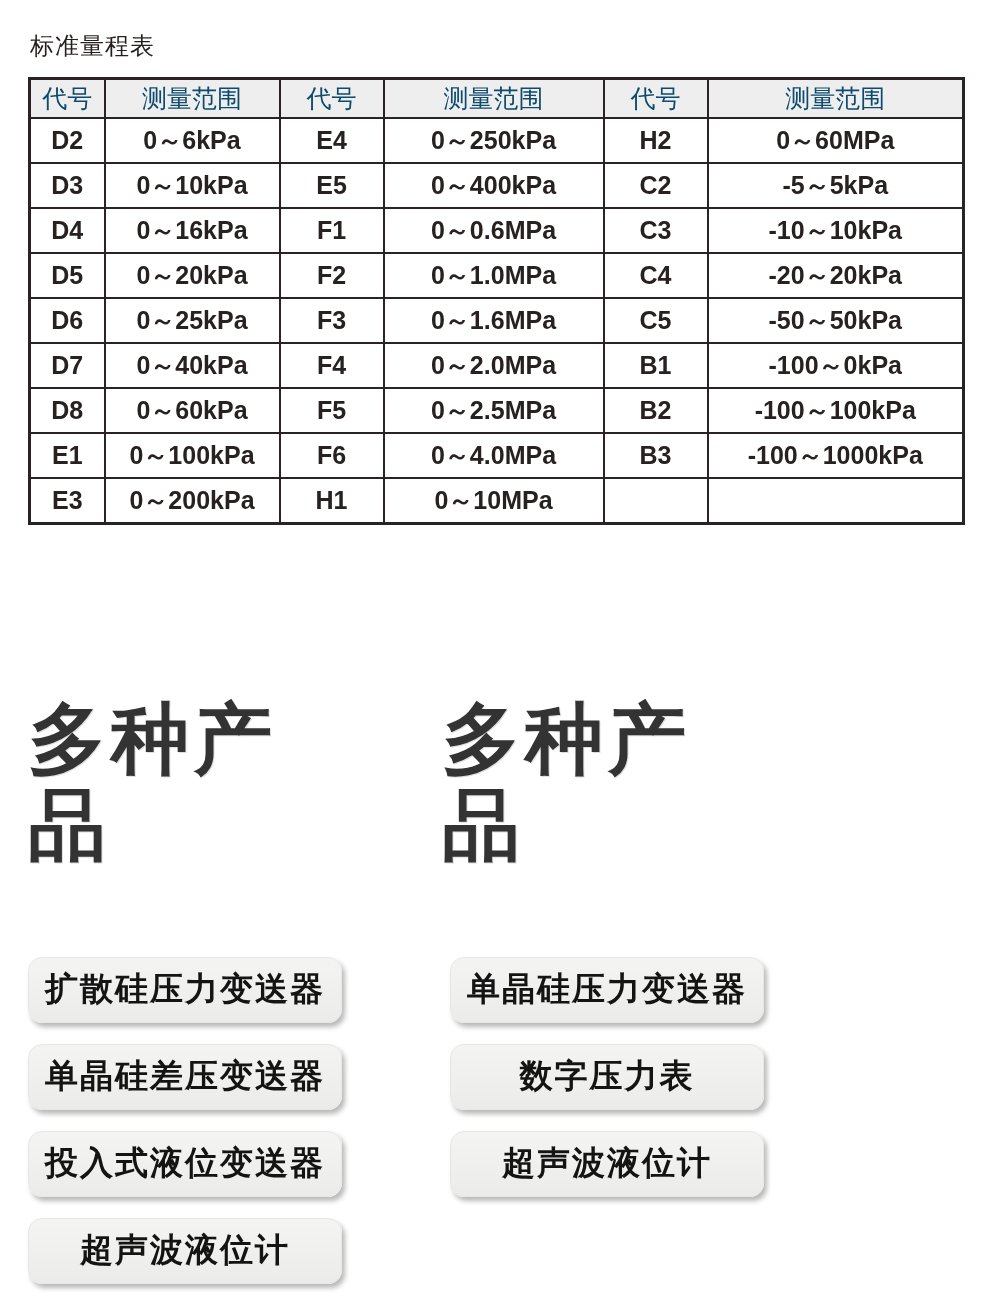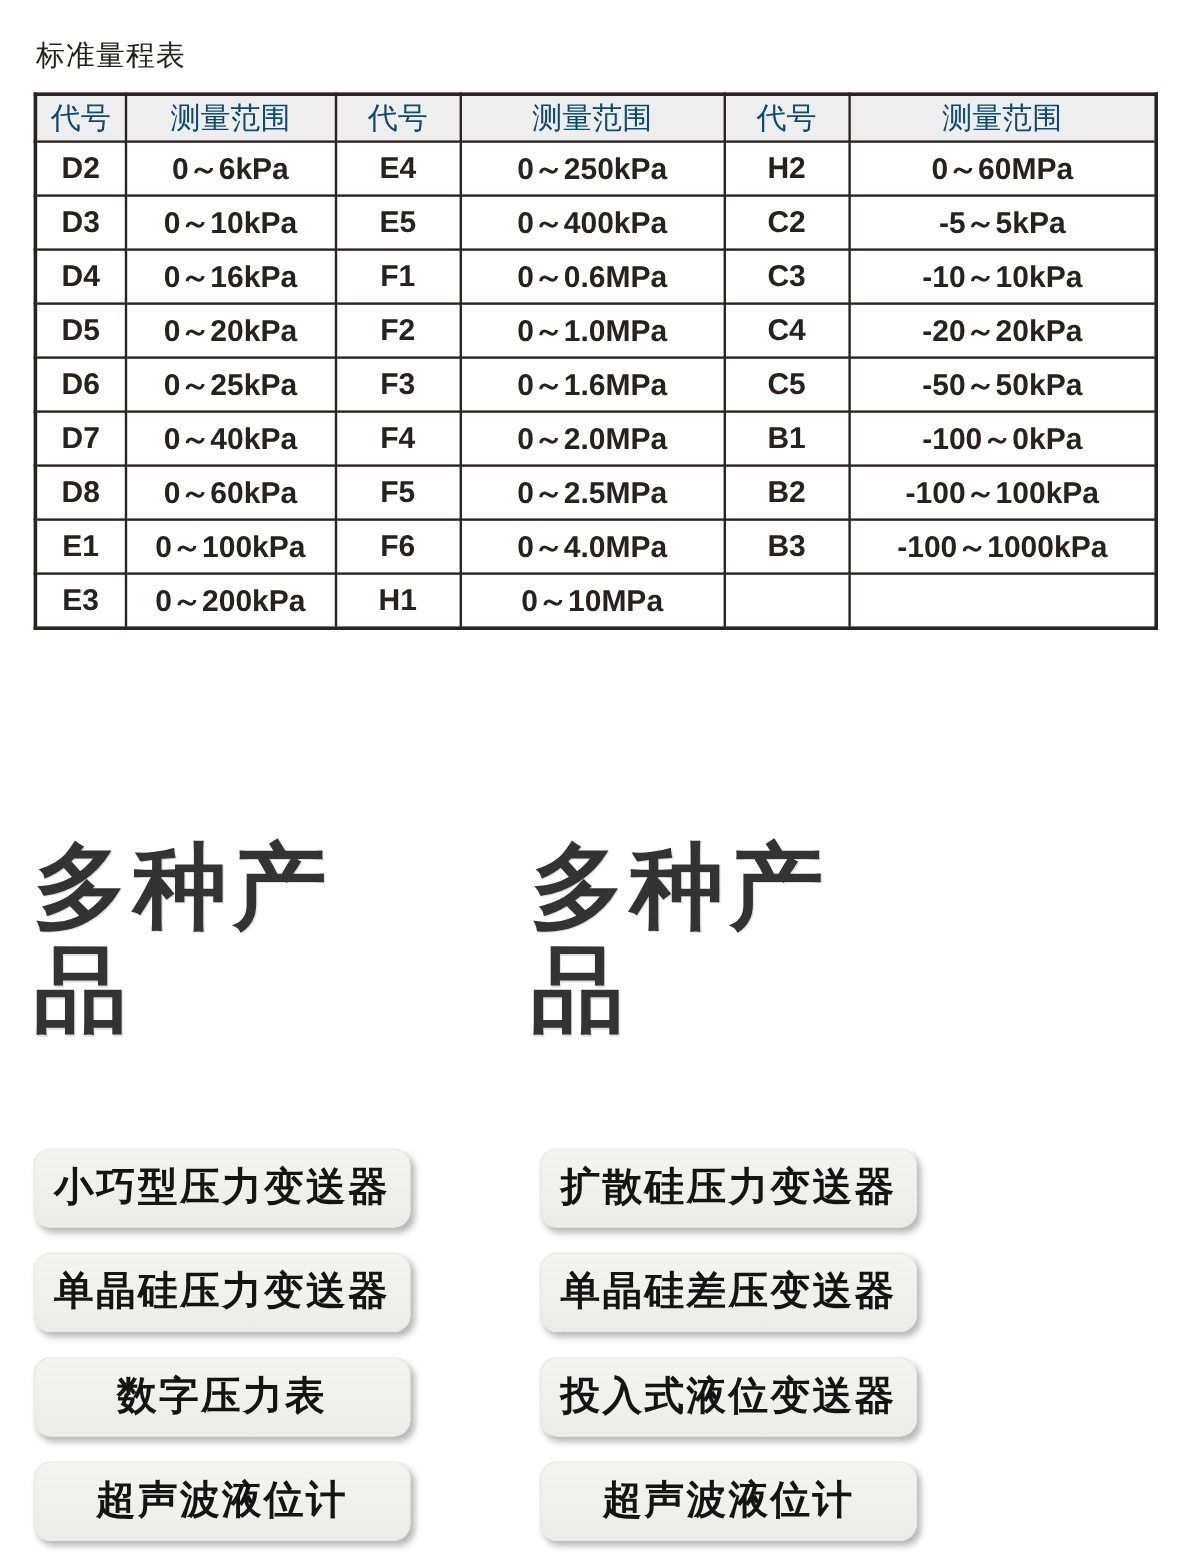--- a/index.html
+++ b/index.html
@@ -192,21 +192,20 @@
         </tr>
       </tbody>
   </table>
 
   <div class="main-heading">
     <span>多种产品</span>
     <span>多种产品</span>
   </div>
 
   <div class="product-grid">
-      <div class="product-button">小巧型压力变送器</div>
       <div class="product-button">扩散硅压力变送器</div>
       <div class="product-button">单晶硅压力变送器</div>
       <div class="product-button">单晶硅差压变送器</div>
       <div class="product-button">数字压力表</div>
       <div class="product-button">投入式液位变送器</div>
       <div class="product-button">超声波液位计</div>
       <div class="product-button">超声波液位计</div>
     </div>
 
 </div>

